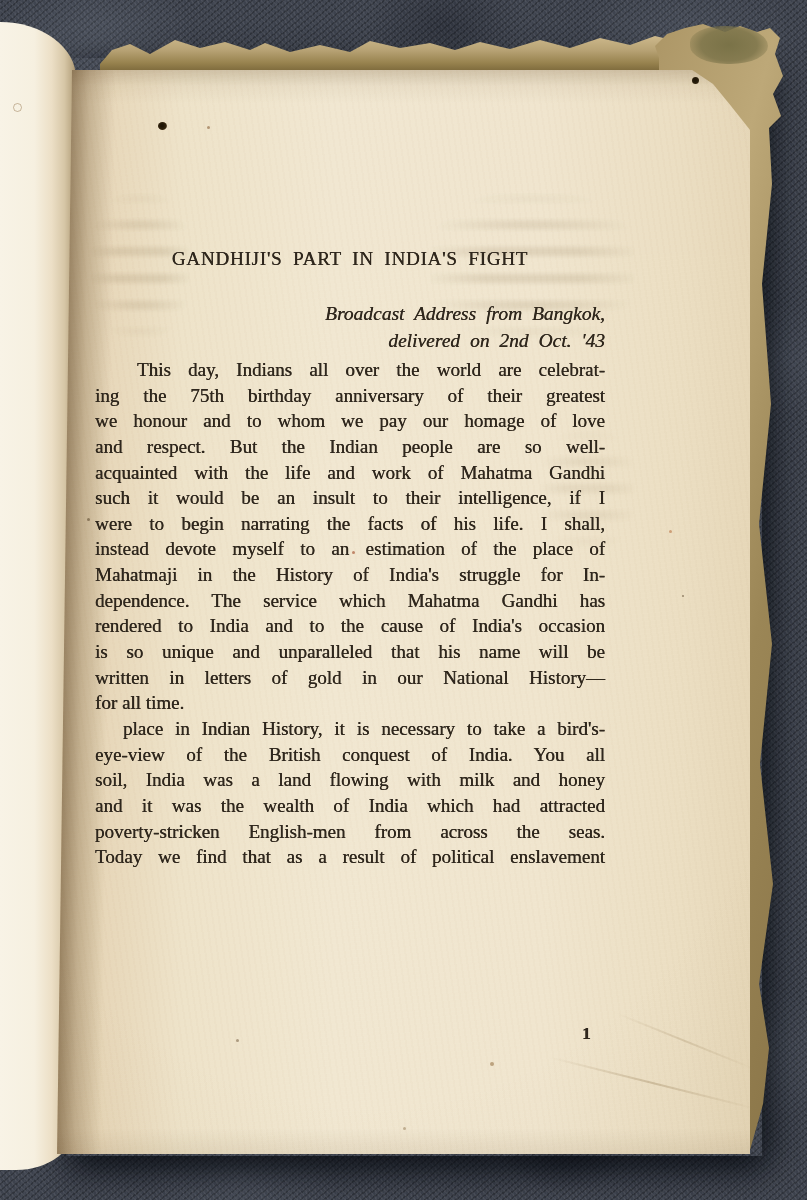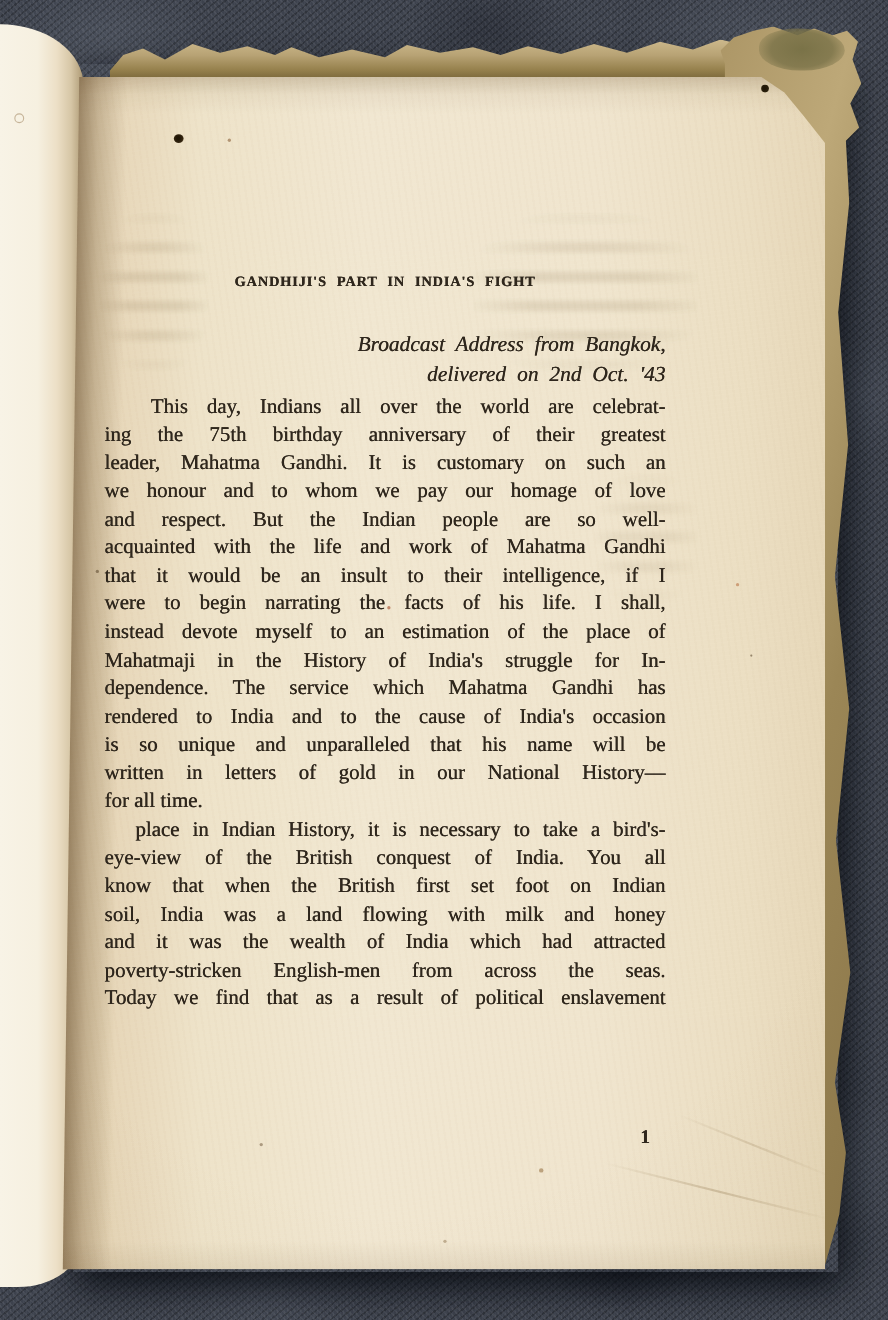--- a/index.html
+++ b/index.html
@@ -69,21 +69,21 @@
     -webkit-mask-image:radial-gradient(ellipse at center, #000 35%, transparent 78%);
     mask-image:radial-gradient(ellipse at center, #000 35%, transparent 78%);
     background:repeating-linear-gradient(180deg, rgba(125,102,66,.17) 0 9px, rgba(125,102,66,0) 9px 27px);}
   #ghost-1{left:430px;top:193px;width:205px;height:148px;}
   #ghost-2{left:90px;top:193px;width:100px;height:145px;}
   #ghost-3{left:540px;top:430px;width:95px;height:120px;opacity:.5;}
 
   
   #text-layer{left:0;top:0;width:807px;height:1200px;z-index:6;color:#2f271d;}
   #chapter-title{left:95px;top:248px;width:510px;text-align:center;
-    font-size:13px;font-weight:700;letter-spacing:.8px;word-spacing:5px;
+    font-size:19px;font-weight:400;letter-spacing:.8px;word-spacing:5px;
     text-shadow:.3px 0 currentColor;}
   #subtitle{left:95px;top:300px;width:510px;text-align:right;
     font-style:italic;font-size:19.5px;line-height:27px;word-spacing:5px;
     text-shadow:.25px 0 currentColor;}
   #body-text{left:95px;top:357px;width:510px;font-size:19px;
     text-shadow:.3px 0 currentColor;}
   .line{height:25.65px;line-height:25.65px;text-align:justify;text-align-last:justify;white-space:nowrap;}
   .line.plain{text-align-last:left;}
   .para.p1 .line:first-child{text-indent:42px;}
   .para.p2 .line:first-child{text-indent:28px;}
@@ -130,38 +130,36 @@
 <div class="abs" id="text-layer">
   <div class="abs" id="chapter-title">GANDHIJI'S PART IN INDIA'S FIGHT</div>
   <div class="abs" id="subtitle">
     <div>Broadcast Address from Bangkok,</div>
     <div>delivered on 2nd Oct. '43</div>
   </div>
   <div class="abs" id="body-text">
     <div class="para p1">
         <div class="line">This day, Indians all over the world are celebrat-</div>
         <div class="line">ing the 75th birthday anniversary of their greatest</div>
-        <div class="line">leader, Mahatma Gandhi. It is customary on such an</div>
         <div class="line">we honour and to whom we pay our homage of love</div>
         <div class="line">and respect. But the Indian people are so well-</div>
         <div class="line">acquainted with the life and work of Mahatma Gandhi</div>
-        <div class="line">that it would be an insult to their intelligence, if I</div>
+        <div class="line">such it would be an insult to their intelligence, if I</div>
         <div class="line">were to begin narrating the facts of his life. I shall,</div>
         <div class="line">instead devote myself to an estimation of the place of</div>
         <div class="line">Mahatmaji in the History of India's struggle for In-</div>
         <div class="line">dependence. The service which Mahatma Gandhi has</div>
         <div class="line">rendered to India and to the cause of India's occasion</div>
         <div class="line">is so unique and unparalleled that his name will be</div>
         <div class="line">written in letters of gold in our National History—</div>
       </div>
     <div class="line plain">for all time.</div>
     <div class="para p2">
         <div class="line">place in Indian History, it is necessary to take a bird's-</div>
         <div class="line">eye-view of the British conquest of India. You all</div>
-        <div class="line">know that when the British first set foot on Indian</div>
         <div class="line">soil, India was a land flowing with milk and honey</div>
         <div class="line">and it was the wealth of India which had attracted</div>
         <div class="line">poverty-stricken English-men from across the seas.</div>
         <div class="line">Today we find that as a result of political enslavement</div>
       </div>
   </div>
   <div class="abs" id="page-number">1</div>
 </div>
 
 <div class="abs speck" id="speck-hole-1"></div>

